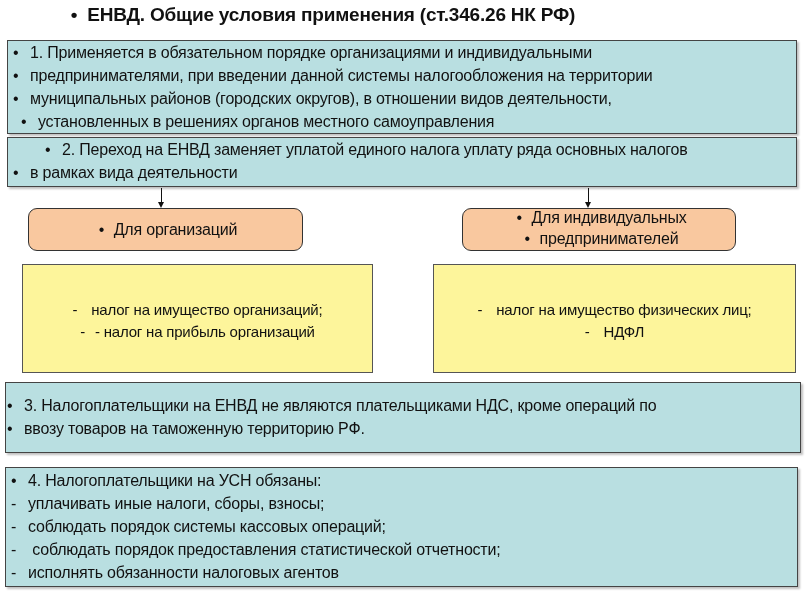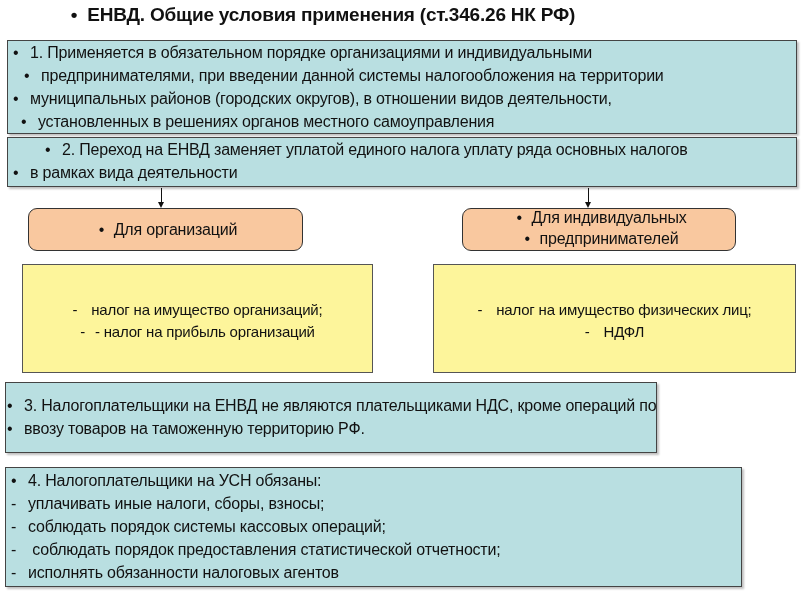--- a/index.html
+++ b/index.html
@@ -22,21 +22,21 @@
 </style>
 </head>
 <body>
 
 <div class="title">
   <span class="b">•</span><span>ЕНВД. Общие условия применения (ст.346.26 НК РФ)</span>
 </div>
 
 <div class="box blue" style="left:7px;top:40px;width:790px;height:94px;">
   <div class="line" style="left:0;top:0px;"><span class="bul">•</span><span>1. Применяется в обязательном порядке организациями и индивидуальными</span></div>
-  <div class="line" style="left:0;top:23px;padding-left:11px;"><span class="bul">•</span><span>предпринимателями, при введении данной системы налогообложения на территории</span></div>
+  <div class="line" style="left:0;top:23px;"><span class="bul">•</span><span>предпринимателями, при введении данной системы налогообложения на территории</span></div>
   <div class="line" style="left:0;top:46px;"><span class="bul">•</span><span>муниципальных районов (городских округов), в отношении видов деятельности,</span></div>
   <div class="line" style="left:8px;top:69px;"><span class="bul">•</span><span>установленных в решениях органов местного самоуправления</span></div>
 </div>
 
 <div class="box blue" style="left:7px;top:137px;width:790px;height:50px;">
   <div class="line" style="left:0;top:0px;padding-left:32px;"><span class="bul">•</span><span>2. Переход на ЕНВД заменяет уплатой единого налога уплату ряда основных налогов</span></div>
   <div class="line" style="left:0;top:23px;"><span class="bul">•</span><span>в рамках вида деятельности</span></div>
 </div>
 
 <div class="arrow" style="left:161px;top:188px;height:15px;"></div>
@@ -52,24 +52,24 @@
 
 <div class="box yellow" style="left:22px;top:264px;width:351px;height:109px;">
   <div class="line center" style="left:0;right:0;top:33px;font-size:15px;"><span style="margin-right:14px;">-</span><span>налог на имущество организаций;</span></div>
   <div class="line center" style="left:0;right:0;top:55px;font-size:15px;"><span style="margin-right:10px;">-</span><span>- налог на прибыль организаций</span></div>
 </div>
 <div class="box yellow" style="left:433px;top:264px;width:363px;height:109px;">
   <div class="line center" style="left:0;right:0;top:33px;font-size:15px;"><span style="margin-right:14px;">-</span><span>налог на имущество физических лиц;</span></div>
   <div class="line center" style="left:0;right:0;top:55px;font-size:15px;"><span style="margin-right:14px;">-</span><span>НДФЛ</span></div>
 </div>
 
-<div class="box blue" style="left:5px;top:382px;width:652px;height:71px;">
+<div class="box blue" style="left:5px;top:382px;width:796px;height:71px;">
   <div class="line" style="left:-4px;top:11px;"><span class="bul">•</span><span>3. Налогоплательщики на ЕНВД не являются плательщиками НДС, кроме операций по</span></div>
   <div class="line" style="left:-4px;top:34px;"><span class="bul">•</span><span>ввозу товаров на таможенную территорию РФ.</span></div>
 </div>
 
-<div class="box blue" style="left:5px;top:467px;width:737px;height:120px;">
+<div class="box blue" style="left:5px;top:467px;width:793px;height:120px;">
   <div class="line" style="left:0;top:1px;"><span class="bul">•</span><span>4. Налогоплательщики на УСН обязаны:</span></div>
   <div class="line" style="left:0;top:24px;"><span class="dash">-</span><span>уплачивать иные налоги, сборы, взносы;</span></div>
   <div class="line" style="left:0;top:47px;"><span class="dash">-</span><span>соблюдать порядок системы кассовых операций;</span></div>
   <div class="line" style="left:0;top:70px;white-space:pre;"><span class="dash">-</span><span> соблюдать порядок предоставления статистической отчетности;</span></div>
   <div class="line" style="left:0;top:93px;"><span class="dash">-</span><span>исполнять обязанности налоговых агентов</span></div>
 </div>
 
 </body></html>

